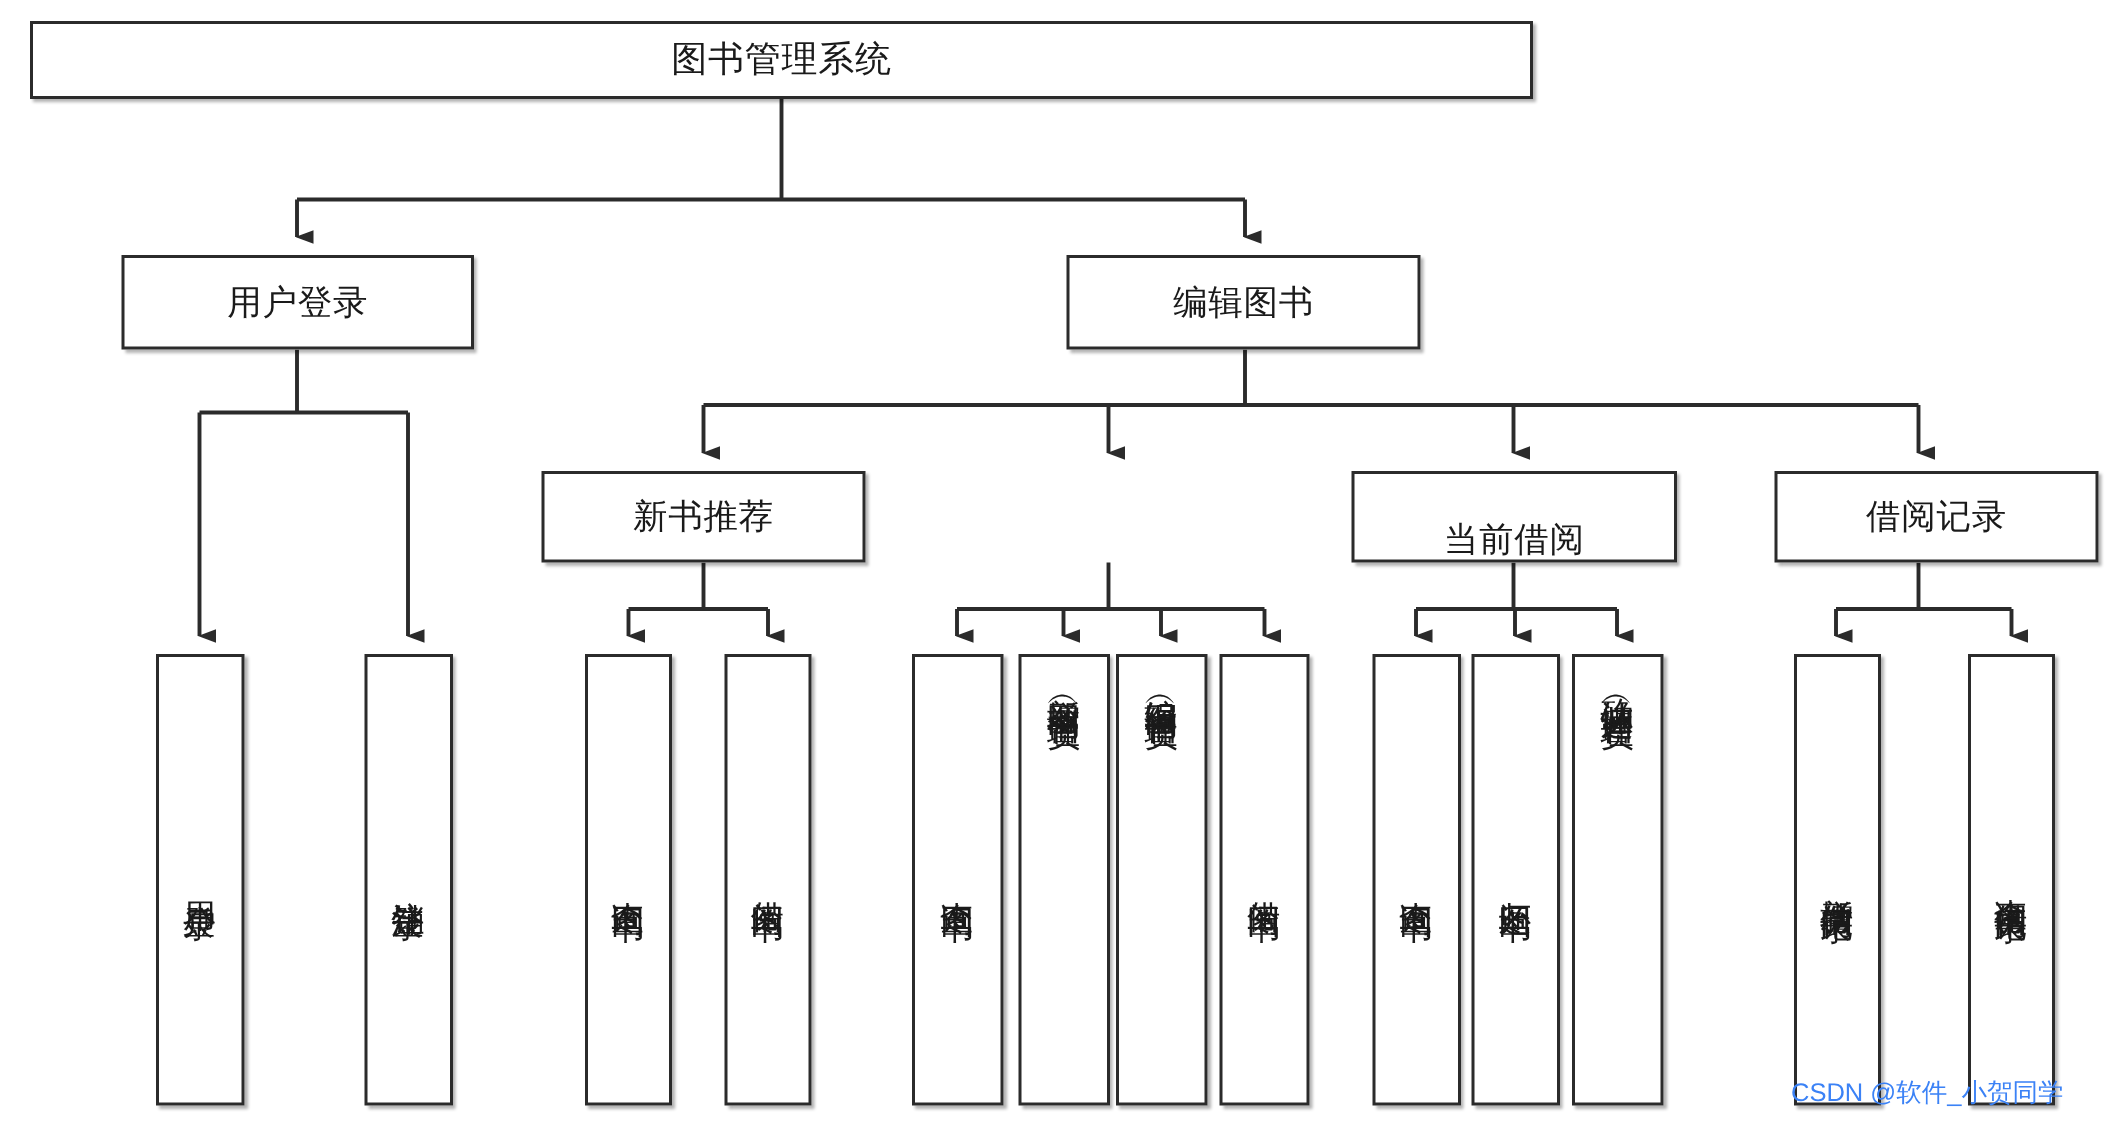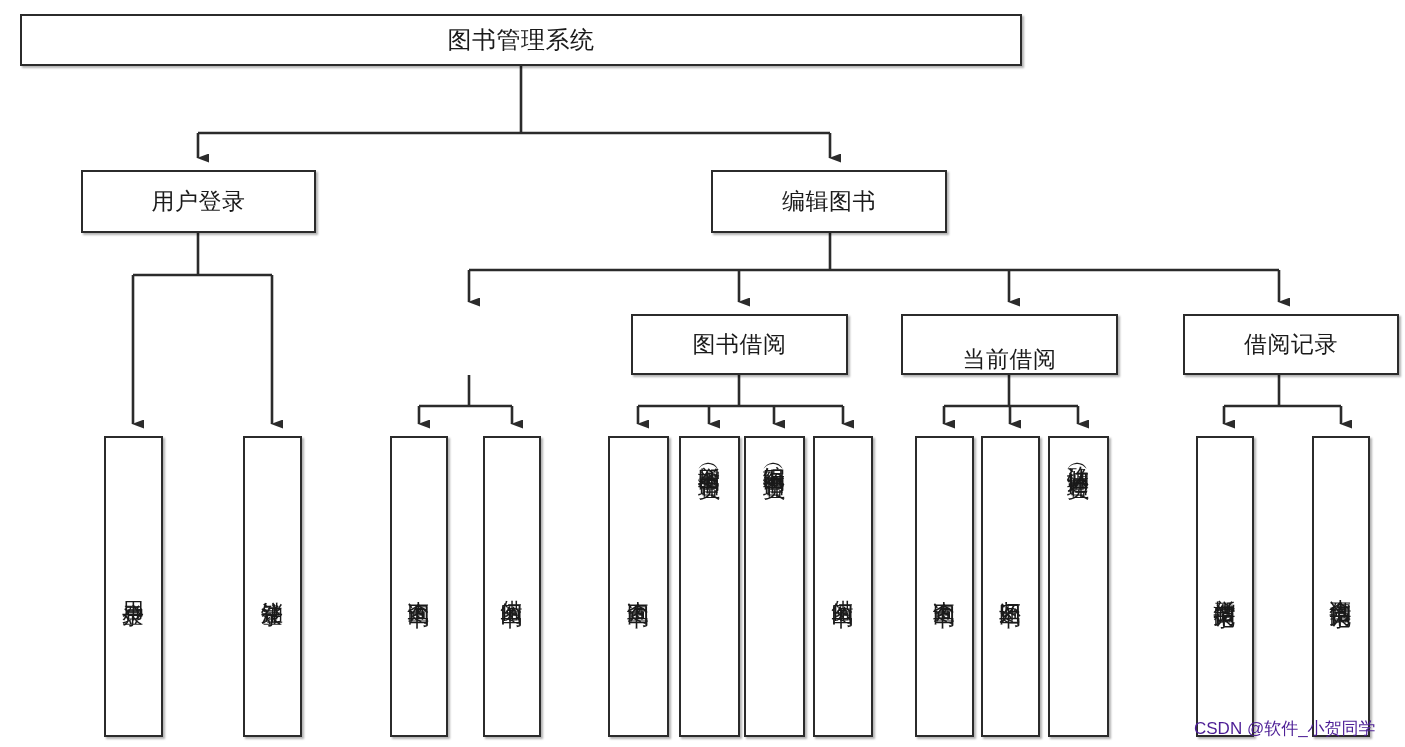--- a/index.html
+++ b/index.html
@@ -72,21 +72,21 @@
   }
   .node.vertical.center-text {
     align-items: center;
     padding-top: 0;
   }
   #watermark {
     position: absolute;
     left: 1194px;
     top: 717px;
     font-size: 17px;
-    color: #4c1d95;
+    color: #3b82f6;
     white-space: nowrap;
     z-index: 5;
     font-family: "Liberation Sans", "DejaVu Sans", sans-serif;
   }
 </style>
 </head>
 <body>
 
 <div id="diagram-root">
 
@@ -148,24 +148,24 @@
   </div>
 
   <div class="node horizontal" style="left:81px; top:170px; width:235px; height:63px;">
     <span class="label">用户登录</span>
   </div>
 
   <div class="node horizontal" style="left:711px; top:170px; width:236px; height:63px;">
     <span class="label">编辑图书</span>
   </div>
 
-
-  <div class="node horizontal" style="left:631px; top:314px; width:217px; height:61px;">
-    <span class="label">图书借阅</span>
-  </div>
+  <div class="node horizontal" style="left:361px; top:314px; width:216px; height:61px;">
+    <span class="label">新书推荐</span>
+  </div>
+
 
   <div class="node horizontal" style="left:901px; top:314px; width:217px; height:61px;align-items:flex-end;">
     <span class="label">当前借阅</span>
   </div>
 
   <div class="node horizontal" style="left:1171px; top:314px; width:216px; height:61px;margin-left:12px;">
     <span class="label">借阅记录</span>
   </div>
 
   <div class="node vertical center-text" style="left:104px; top:436px; width:59px; height:301px;">

